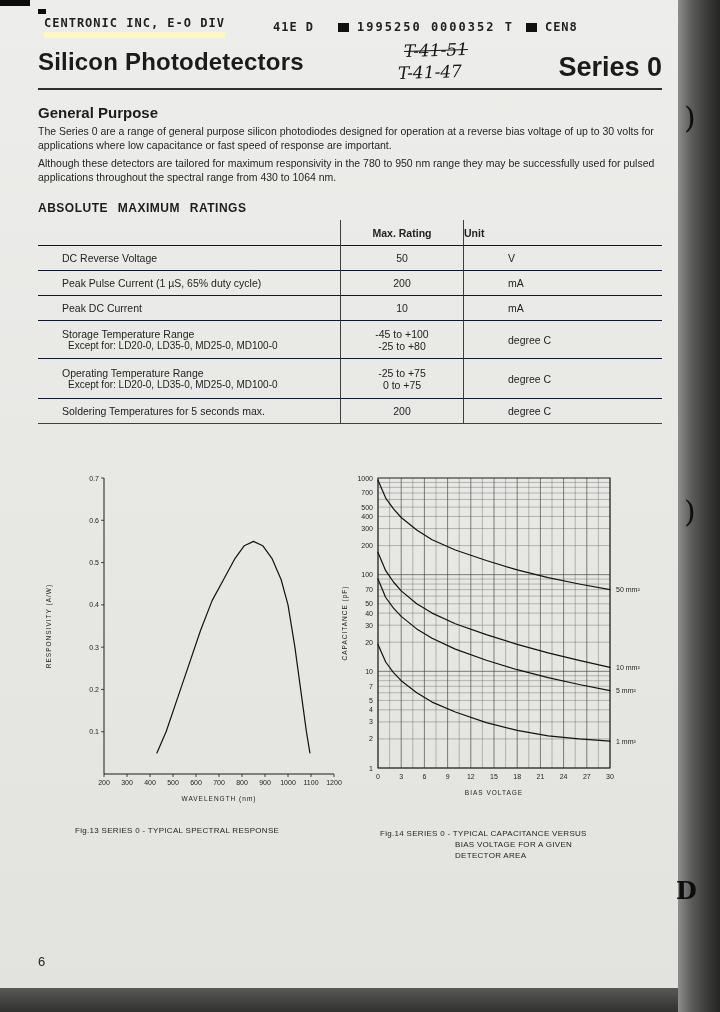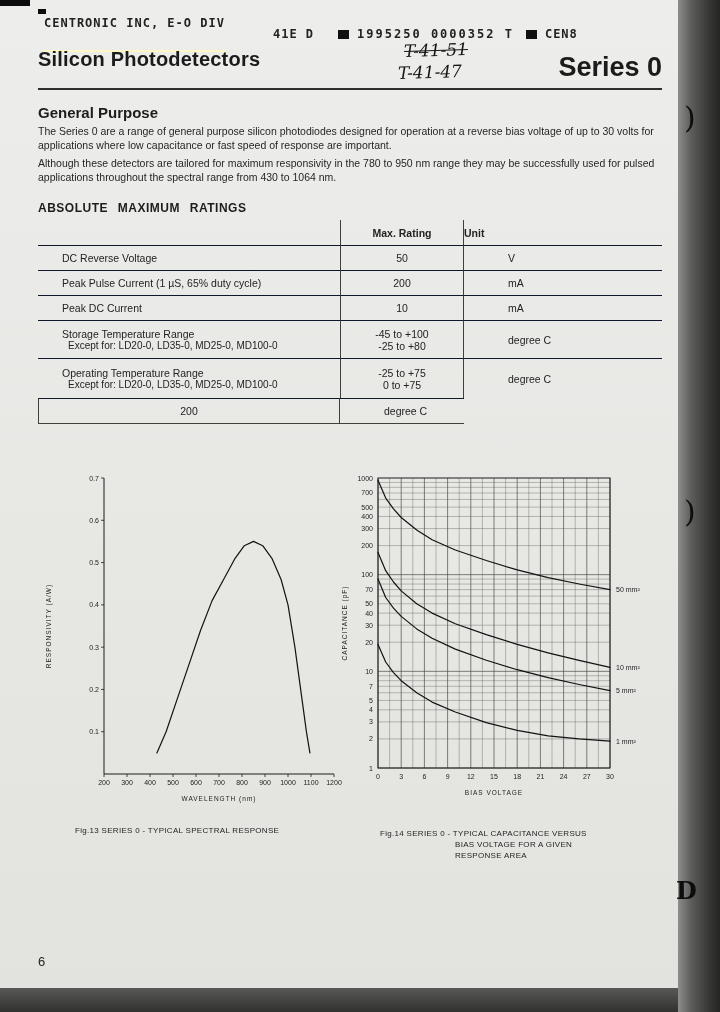--- a/index.html
+++ b/index.html
@@ -12,27 +12,27 @@
   .right-strip{position:absolute;top:0;right:0;width:42px;height:1012px;z-index:5;
     background:linear-gradient(90deg,#8d8d8b 0%,#5e5e5c 30%,#3a3a38 70%,#242422 100%)}
   .bottom-strip{position:absolute;left:0;bottom:0;width:100%;height:24px;z-index:4;
     background:linear-gradient(180deg,#585856,#313130)}
   .corner-mark{position:absolute;background:#0c0c0c;z-index:6}
   .artifact{position:absolute;z-index:6;color:#0d0d0d;font-family:"DejaVu Serif",serif}
 
   
   .scan-header{position:absolute;left:44px;top:16px;display:flex;align-items:center;
     font-family:"DejaVu Sans Mono",monospace;font-size:12px;font-weight:bold;color:#222;letter-spacing:1px;white-space:pre}
-  .scan-header .seg1{border-bottom:2px solid #fef9c3;padding-bottom:20px;margin-right:48px}
+  .scan-header .seg1{border-bottom:6px solid #fef9c3;padding-bottom:2px;margin-right:48px}
   .scan-header .seg2{margin-right:16px}
   .sq{display:inline-block;width:11px;height:9px;background:#111;margin:0 8px;flex:none}
   .scan-header .num{letter-spacing:2px;margin-right:4px}
 
   
-  .page-title{position:absolute;left:38px;top:48px;font-size:20px;font-weight:bold;color:#1b1b1b;letter-spacing:0.2px}
+  .page-title{position:absolute;left:38px;top:48px;font-size:24px;font-weight:bold;color:#1b1b1b;letter-spacing:0.2px}
   .series-label{position:absolute;left:540px;top:52px;width:122px;text-align:right;font-size:27px;font-weight:bold;color:#1b1b1b}
   .handwritten{position:absolute;font-family:"DejaVu Serif",serif;font-style:italic;font-size:17px;color:#161616;transform:rotate(-2deg)}
   .hw1{left:404px;top:40px;text-decoration:line-through}
   .hw2{left:398px;top:62px}
   .title-rule{position:absolute;left:38px;top:88px;width:624px;height:2px;background:#2e2e2c}
 
   
   .gp-heading{position:absolute;left:38px;top:104px;font-size:15px;font-weight:bold;color:#1d1d1d}
   .para{position:absolute;left:38px;width:628px;font-size:10.5px;line-height:14px;color:#262626}
   .para1{top:124px}
@@ -151,20 +151,23 @@
       <div class="sub">Except for:  LD20-0, LD35-0, MD25-0, MD100-0</div>
     </div>
     <div class="c-rating row-line">
       <div>-25 to +75</div>
       <div>0  to +75</div>
     </div>
     <div class="c-unit row-line">
         <div>degree C</div>
       </div>
 
+    <div class="c-label row-line row-last">
+        <div>Soldering Temperatures for 5 seconds max.</div>
+      </div>
     <div class="c-rating row-line row-last">
         <div>200</div>
       </div>
     <div class="c-unit row-line row-last">
         <div>degree C</div>
       </div>
   </div>
 
   <svg id="fig13" class="chart" width="310" height="352">
       <line x1="62" y1="12" x2="62" y2="308" stroke="#1d1d1d" stroke-width="1"></line>
@@ -298,21 +301,21 @@
       <polyline points="40.0,178.4 47.7,196.0 55.5,206.6 63.2,214.7 78.7,226.8 94.1,236.1 117.3,246.0 148.3,256.6 179.2,264.4 210.1,269.9 241.1,272.9 272.0,275.1" fill="none" stroke="#121212" stroke-width="1.2" stroke-linejoin="round" stroke-linecap="round"></polyline>
       <text x="278" y="277.5538185745599" font-size="7" fill="#1d1d1d">1 mm²</text>
       <text x="156" y="329" font-size="6.5" fill="#1d1d1d" text-anchor="middle" letter-spacing="1">BIAS VOLTAGE</text>
       <text x="9" y="157" font-size="6.5" fill="#1d1d1d" text-anchor="middle" letter-spacing="1" transform="rotate(-90 9 157)">CAPACITANCE (pF)</text>
     </svg>
 
   <div class="caption cap13">Fig.13  SERIES 0 - TYPICAL SPECTRAL RESPONSE</div>
   <div class="caption cap14">
     <div>Fig.14   SERIES 0 - TYPICAL  CAPACITANCE VERSUS</div>
     <div class="ind">BIAS VOLTAGE FOR A GIVEN</div>
-    <div class="ind">RESPONSE AREA</div>
+    <div class="ind">DETECTOR AREA</div>
   </div>
 
   <div class="page-number">6</div>
 </div>
 
 <div class="right-strip"></div>
 <div class="bottom-strip"></div>
 <div class="corner-mark" style="left:0;top:0;width:30px;height:6px"></div>
 <div class="corner-mark" style="left:38px;top:9px;width:8px;height:5px"></div>
 <div class="artifact" style="left:684px;top:100px;font-size:30px">)</div>

